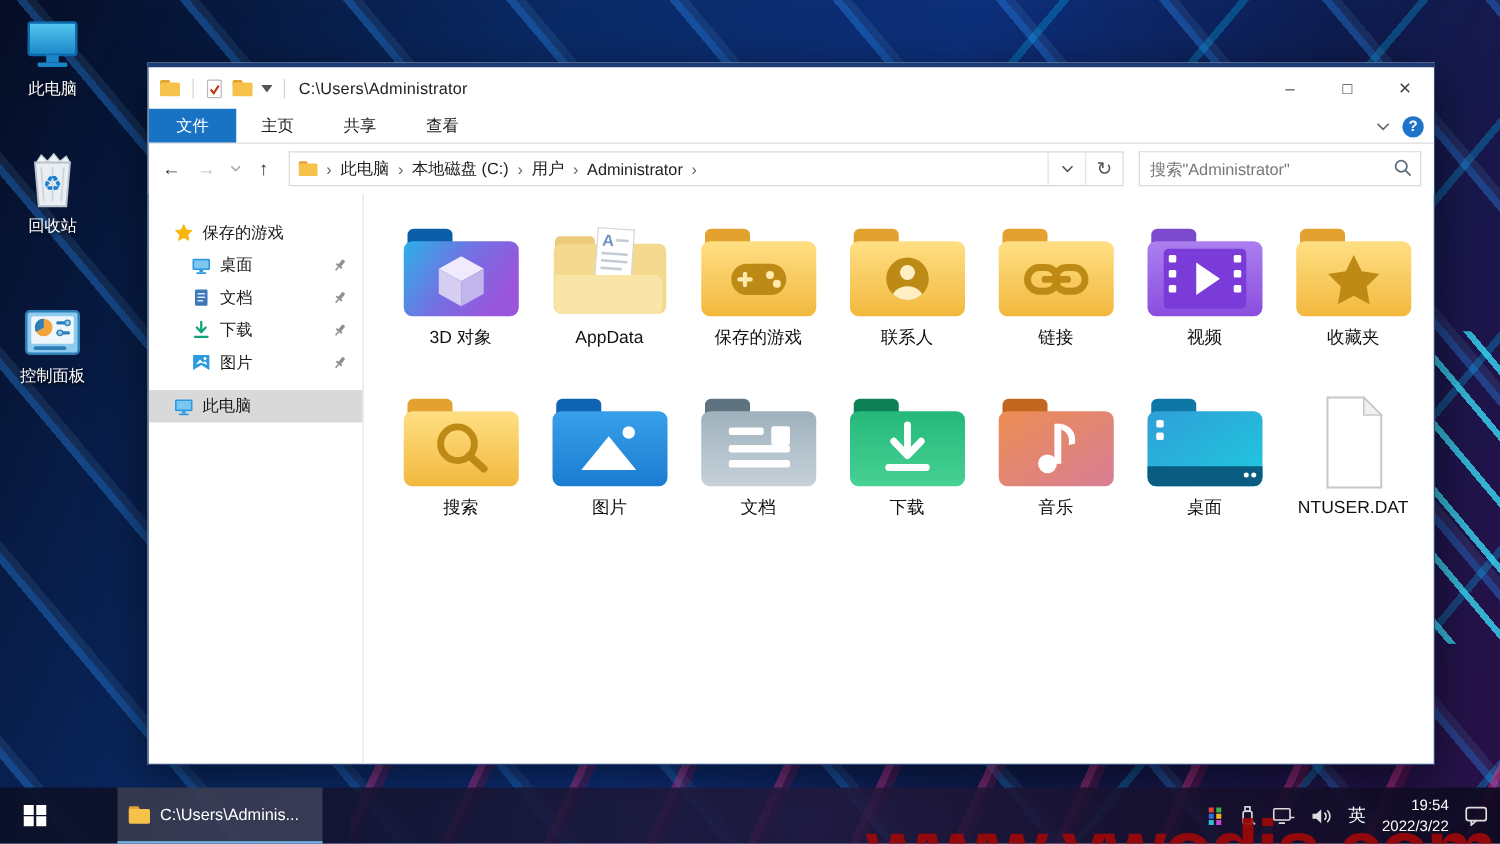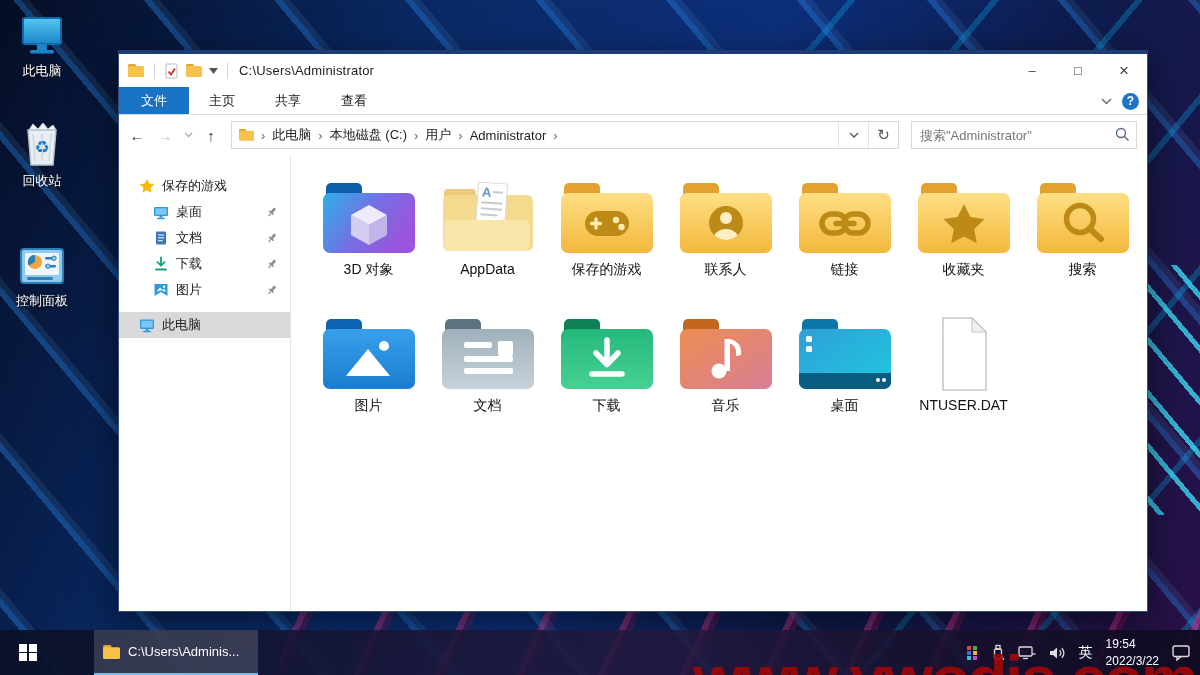--- a/index.html
+++ b/index.html
@@ -77,21 +77,21 @@
   .taskbar { position:absolute; left:0; bottom:0; width:1200px; height:45px; z-index:20; display:flex; align-items:stretch;
     background:linear-gradient(90deg, rgba(10,16,38,.92), rgba(34,24,60,.85) 55%, rgba(14,10,32,.93));gap:32px; }
   .start-btn { width:56px; display:flex; align-items:center; justify-content:center; }
   .start-logo { display:grid; grid-template-columns:8px 8px; grid-template-rows:8px 8px; gap:1.5px; }
   .start-logo span { background:#fff; }
   .task-btn { width:164px; margin-left:6px; display:flex; align-items:center; gap:7px; padding:0 8px;
     background:rgba(255,255,255,.16); border-bottom:2px solid #76b9ed; color:#fff; font-size:13px; white-space:nowrap; overflow:hidden; }
   .tray { margin-left:auto; display:flex; align-items:center; gap:13px; padding-right:10px; color:#fff; }
   .tray-ico { display:flex; align-items:center; justify-content:center; }
   .ime { font-size:14px; }
-  .clock { text-align:left; font-size:12px; line-height:1.35; }
+  .clock { text-align:right; font-size:12px; line-height:1.35; }
 
   
   .watermark { position:absolute; right:4px; top:594px; z-index:30; font-size:64px; font-weight:700; letter-spacing:-2px;
     color:rgba(160,8,8,.9); white-space:nowrap;margin-top:48px; }
 </style>
 </head>
 <body>
 
 <svg width="0" height="0" style="position:absolute">
   <defs>
@@ -428,20 +428,39 @@
                   <g stroke="#bd8a15" fill="none" stroke-linecap="round">
                     <rect x="25" y="34" width="24" height="19" rx="9.5" stroke-width="5.5"></rect>
                     <rect x="47" y="34" width="24" height="19" rx="9.5" stroke-width="5.5"></rect>
                     <line x1="39" y1="43.5" x2="57" y2="43.5" stroke-width="5.5"></line>
                   </g>
                 </svg>
             </div>
             <div class="file-label">链接</div>
           </div>
 
+          <div class="file-item">
+            <div class="file-icon">
+              <svg width="96" height="76" viewBox="0 0 96 76">
+                  <rect x="5" y="3" width="36" height="18" rx="5" fill="#7b49cc"></rect>
+                  <rect x="2" y="13" width="92" height="60" rx="7" fill="url(#gV)"></rect>
+                  <rect x="15" y="19" width="66" height="48" rx="4" fill="#7a3bd8"></rect>
+                  <g fill="#fff">
+                    <rect x="19" y="24" width="6" height="6" rx="1.2"></rect>
+                    <rect x="19" y="36" width="6" height="6" rx="1.2"></rect>
+                    <rect x="19" y="48" width="6" height="6" rx="1.2"></rect>
+                    <rect x="71" y="24" width="6" height="6" rx="1.2"></rect>
+                    <rect x="71" y="36" width="6" height="6" rx="1.2"></rect>
+                    <rect x="71" y="48" width="6" height="6" rx="1.2"></rect>
+                    <path d="M41 30 l19 13 -19 13 z"></path>
+                  </g>
+                </svg>
+            </div>
+            <div class="file-label">视频</div>
+          </div>
 
           <div class="file-item">
             <div class="file-icon">
               <svg width="96" height="76" viewBox="0 0 96 76">
                   <rect x="5" y="3" width="36" height="18" rx="5" fill="#e3a12f"></rect>
                   <rect x="2" y="13" width="92" height="60" rx="7" fill="url(#gY)"></rect>
                   <path d="M48 24 l6.4 13 14.2 2.1 -10.3 10 2.4 14.2 L48 56.6 35.3 63.3 37.7 49.1 27.4 39.1 41.6 37 z" fill="#bd8a15"></path>
                 </svg>
             </div>
             <div class="file-label">收藏夹</div>

